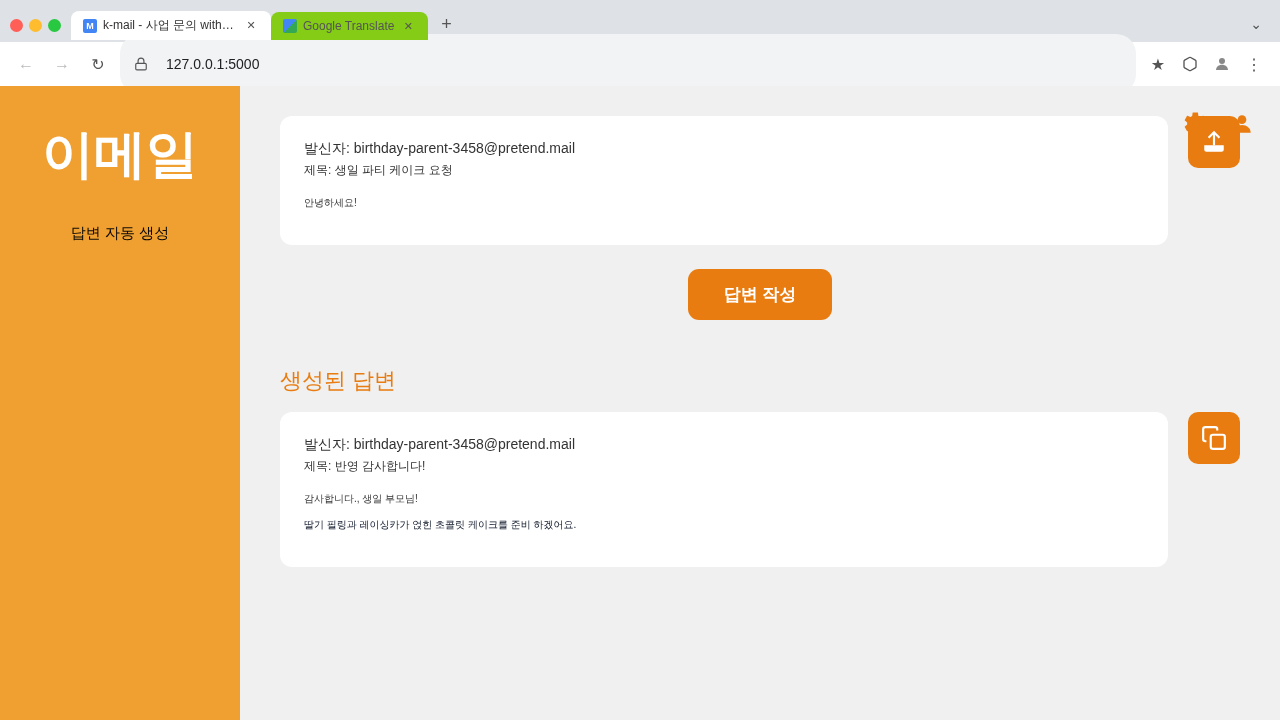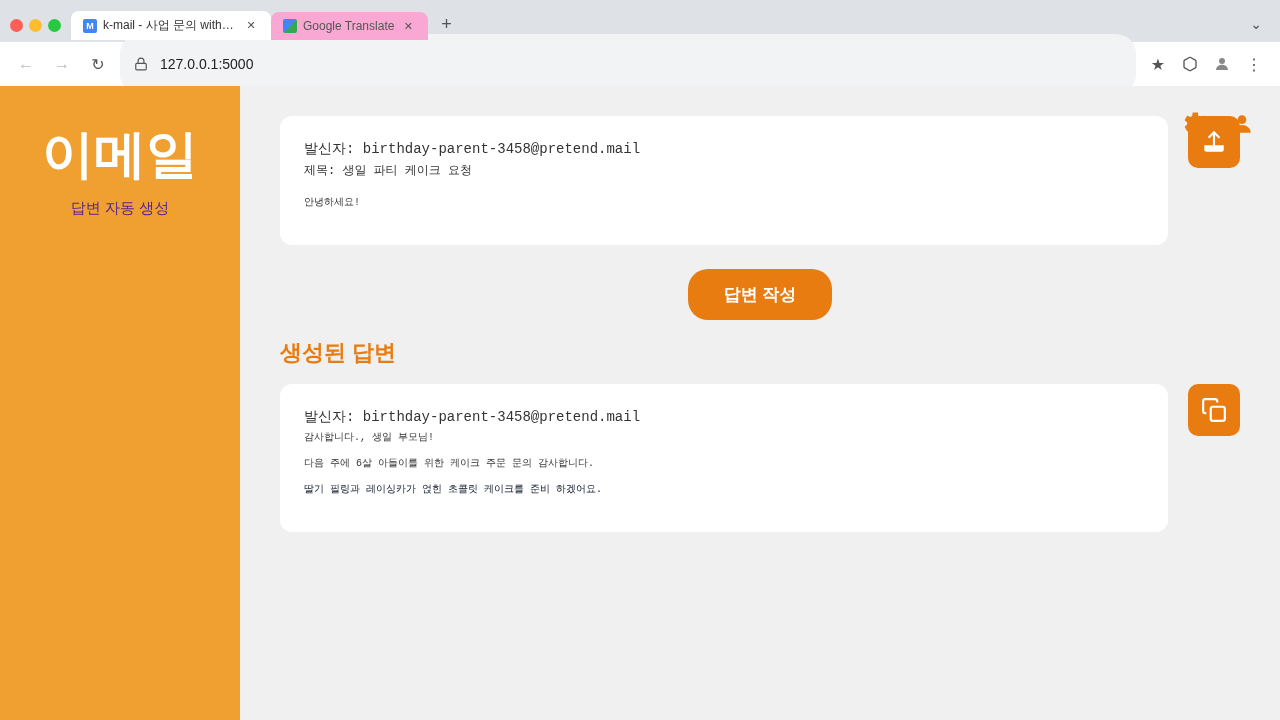--- a/index.html
+++ b/index.html
@@ -49,21 +49,21 @@
       gap: 6px;
       cursor: pointer;
       position: relative;
     }
 
     .tab.active {
       background: #ffffff;
     }
 
     .tab.inactive {
-      background: #f9a8d4;
+      background: #84cc16;
       color: #555;
     }
 
     .tab-title {
       flex: 1;
       overflow: hidden;
       text-overflow: ellipsis;
       white-space: nowrap;
       font-size: 12px;
     }
@@ -142,21 +142,21 @@
       flex: 1;
       background: #f1f3f4;
       border: none;
       border-radius: 20px;
       padding: 22px 14px;
       font-size: 14px;
       color: #333;
       outline: none;
       display: flex;
       align-items: center;
-      gap: 12px;
+      gap: 18px;
     }
 
     .address-text {
       font-size: 14px;
       color: #202124;
     }
 
     .address-actions {
       display: flex;
       align-items: center;
@@ -186,22 +186,23 @@
       font-size: 52px;
       font-weight: 700;
       color: #ffffff;
       line-height: 1.1;
       text-align: center;
       margin-bottom: 16px;
     }
 
     .sidebar-subtitle {
       font-size: 15px;
-      color: #4c1d95;
+      color: #000000;
       opacity: 0.95;
+      margin-top: 25px;
     }
 
     
     .main-content {
       flex: 1;
       background: #f0f0f0;
       overflow-y: auto;
       padding: 30px 40px;
       position: relative;
     }
@@ -271,53 +272,52 @@
       width: 26px;
       height: 26px;
       fill: white;
     }
 
     
     .email-with-btn {
       display: flex;
       align-items: flex-start;
       margin-bottom: 24px;
-      font-family: Liberation Mono, monospace;
     }
 
     .email-card-wrapper {
       flex: 1;
       background: #ffffff;
       border-radius: 12px;
       padding: 24px;
     }
 
     .action-btn-wrapper {
       margin-left: 20px;
       margin-top: 0;
     }
 
     
     .generate-btn {
       display: block;
-      margin: 0 auto 18px auto;
+      margin: 0 auto 46px auto;
       background: #e87c10;
       color: white;
       border: none;
-      border-radius: 20px;
+      border-radius: 11px;
       padding: 14px 36px;
       font-size: 17px;
       font-weight: 600;
       cursor: pointer;
     }
 
     
     .generated-section-title {
       font-size: 22px;
-      font-weight: 700;
+      font-weight: 400;
       color: #e87c10;
       margin-bottom: 16px;
     }
 
     
     .copy-icon-btn {
       width: 52px;
       height: 52px;
       background: #e87c10;
       border-radius: 10px;
@@ -457,23 +457,23 @@
       </div>
     </div>
 
     <button class="generate-btn">답변 작성</button>
 
     <div class="generated-section-title">생성된 답변</div>
 
     <div class="email-with-btn">
       <div class="email-card-wrapper">
         <p class="email-card-header">발신자: birthday-parent-3458@pretend.mail</p>
+        <p class="email-card-subject">제목: 반영 감사합니다!</p>
         <div class="email-body-text">
           <p>감사합니다., 생일 부모님!</p>
-          <p>다음 주에 6살 아들이를 위한 케이크 주문 문의 감사합니다.</p>
           <p style="color:#0f172a; overflow:hidden; white-space:nowrap; text-overflow:ellipsis;">딸기 필링과 레이싱카가 얹힌 초콜릿 케이크를 준비 하겠어요.</p>
         </div>
       </div>
       <div class="action-btn-wrapper">
         <button class="copy-icon-btn">
           <svg viewBox="0 0 24 24" fill="white">
             <rect x="9" y="9" width="13" height="13" rx="2" ry="2" stroke="white" stroke-width="2" fill="none"></rect>
             <path d="M5 15H4a2 2 0 0 1-2-2V4a2 2 0 0 1 2-2h9a2 2 0 0 1 2 2v1" stroke="white" stroke-width="2" fill="none"></path>
           </svg>
         </button>

